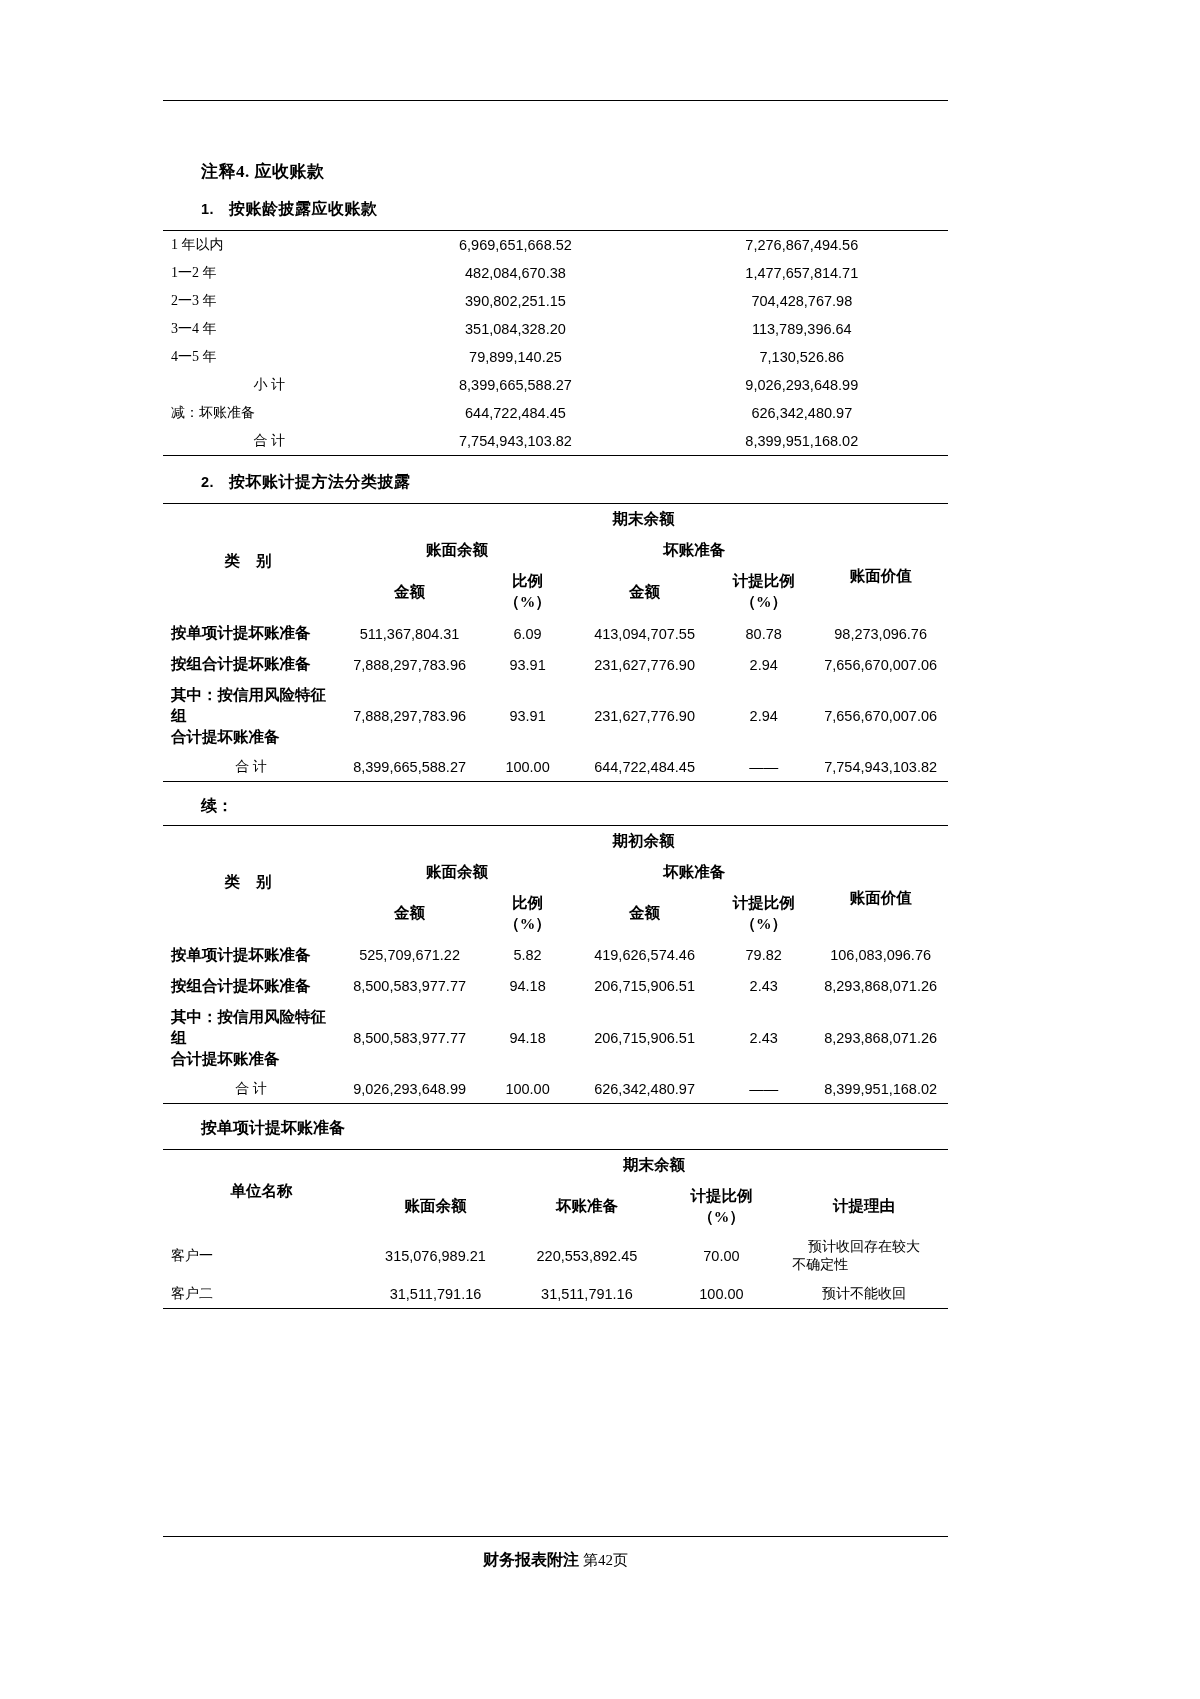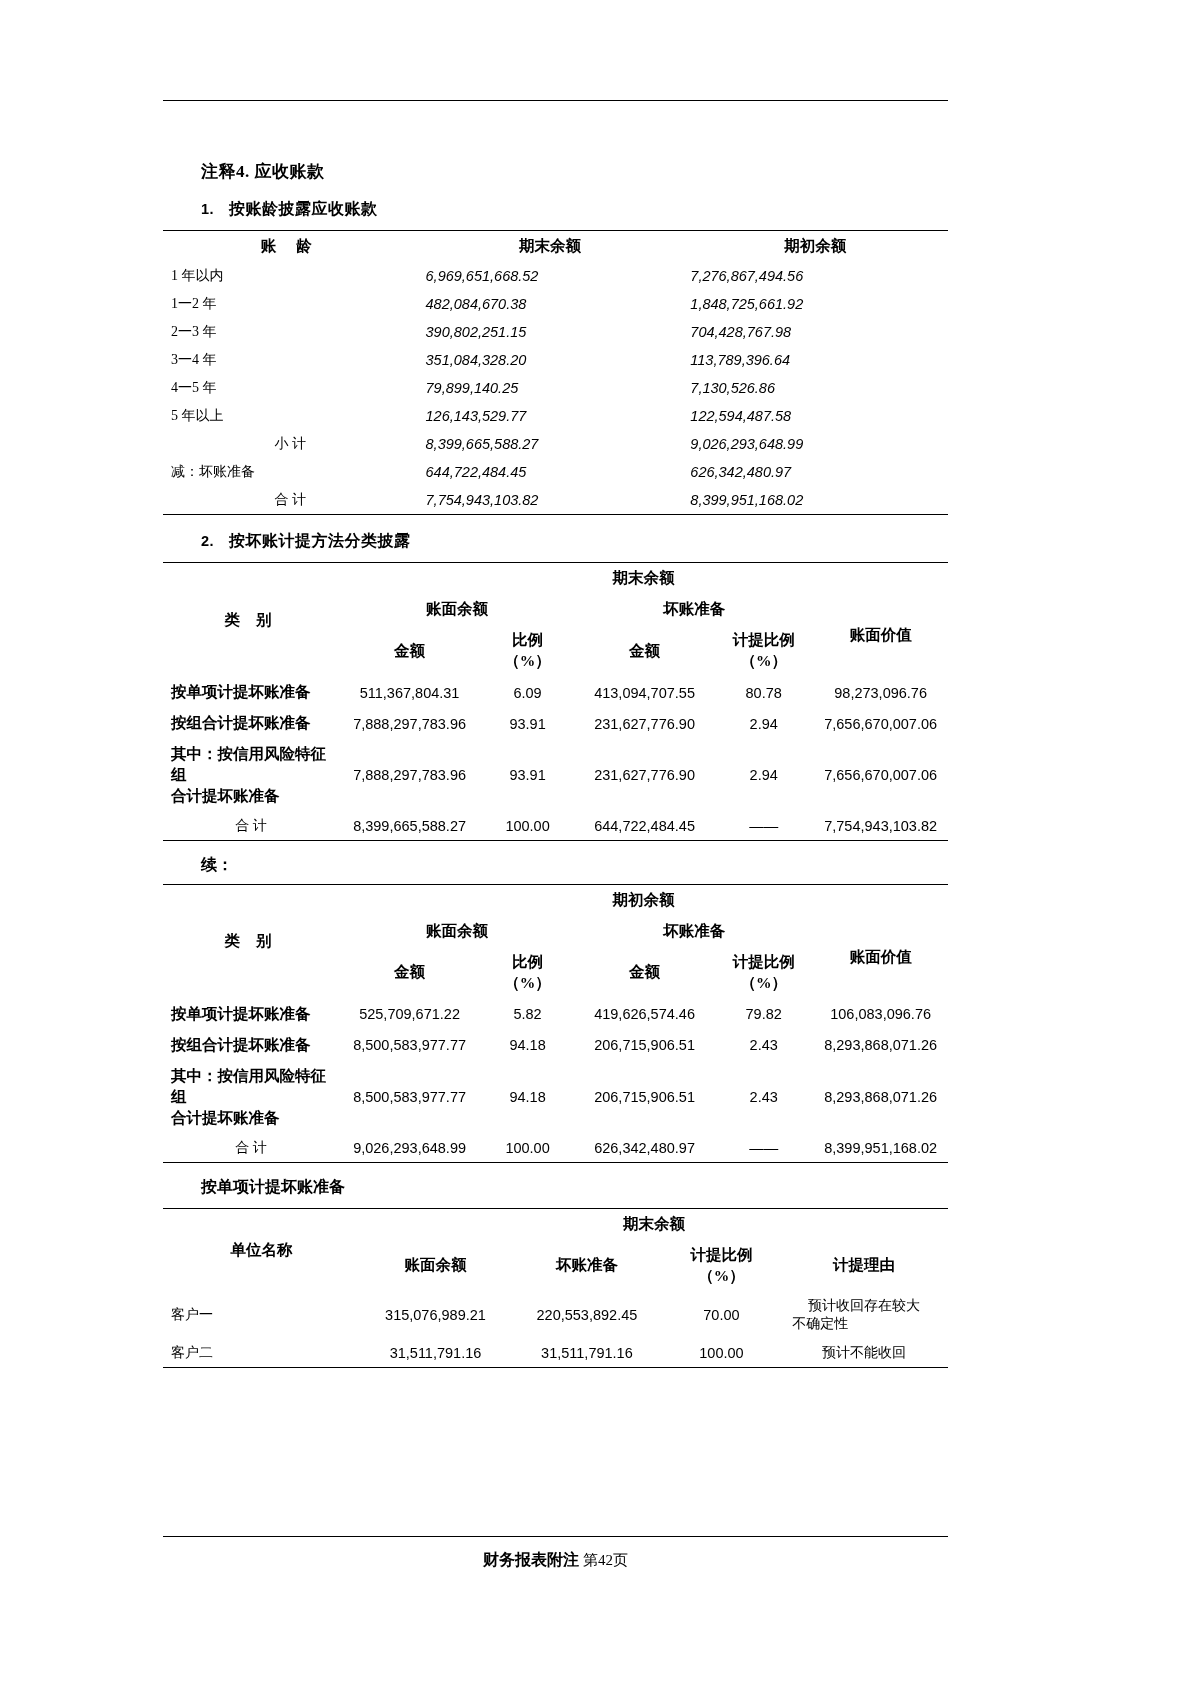--- a/index.html
+++ b/index.html
@@ -80,21 +80,21 @@
     border-top: 1.6px solid #000;
     border-bottom: 1.6px solid #000;
   }
   .rowline td {
     border-bottom: 1px solid #b9b9b9;
   }
   .cellborder {
     border-right: 1px solid #b9b9b9;
   }
   .c { text-align: center; }
-  .r { text-align: left; padding-right: 14px !important; font-style: italic; }
+  .r { text-align: center; padding-right: 14px !important; }
   .l { text-align: left; }
   .hdr {
     text-align: center;
     font-family: "Liberation Serif", "DejaVu Serif", serif;
     font-weight: bold;
     font-size: 15.5px;
   }
   .zh {
     font-family: "Liberation Serif", "DejaVu Serif", serif;
     font-size: 14px;
@@ -151,55 +151,45 @@
   <div class="content">
 
     <div class="sec-title">注释4.  应收账款</div>
 
     <div class="sub-title">
       <span class="num">1.</span><span>按账龄披露应收账款</span>
     </div>
 
     <table class="tbl">
       <tbody>
-          <tr class="rowline">
-        <td class="hdr cellborder" style="width:260px;"><span class="spaced">账  龄</span></td>
-        <td class="hdr cellborder" style="width:262px;">期末余额</td>
-        <td class="hdr" style="width:263px;">期初余额</td>
-      </tr>
 
       <tr class="rowline">
         <td class="zh l cellborder">1 年以内</td>
         <td class="num r cellborder">6,969,651,668.52</td>
         <td class="num r">7,276,867,494.56</td>
       </tr>
       <tr class="rowline">
         <td class="zh l cellborder">1一2 年</td>
         <td class="num r cellborder">482,084,670.38</td>
-        <td class="num r">1,848,725,661.92</td>
+        <td class="num r">1,477,657,814.71</td>
       </tr>
       <tr class="rowline">
         <td class="zh l cellborder">2一3 年</td>
         <td class="num r cellborder">390,802,251.15</td>
         <td class="num r">704,428,767.98</td>
       </tr>
       <tr class="rowline">
         <td class="zh l cellborder">3一4 年</td>
         <td class="num r cellborder">351,084,328.20</td>
         <td class="num r">113,789,396.64</td>
       </tr>
       <tr class="rowline">
         <td class="zh l cellborder">4一5 年</td>
         <td class="num r cellborder">79,899,140.25</td>
         <td class="num r">7,130,526.86</td>
-      </tr>
-      <tr class="rowline">
-        <td class="zh l cellborder">5 年以上</td>
-        <td class="num r cellborder">126,143,529.77</td>
-        <td class="num r">122,594,487.58</td>
       </tr>
       <tr class="rowline">
         <td class="zh c cellborder">小    计</td>
         <td class="num r cellborder">8,399,665,588.27</td>
         <td class="num r">9,026,293,648.99</td>
       </tr>
       <tr class="rowline">
         <td class="zh l cellborder">减：坏账准备</td>
         <td class="num r cellborder">644,722,484.45</td>
         <td class="num r">626,342,480.97</td>

